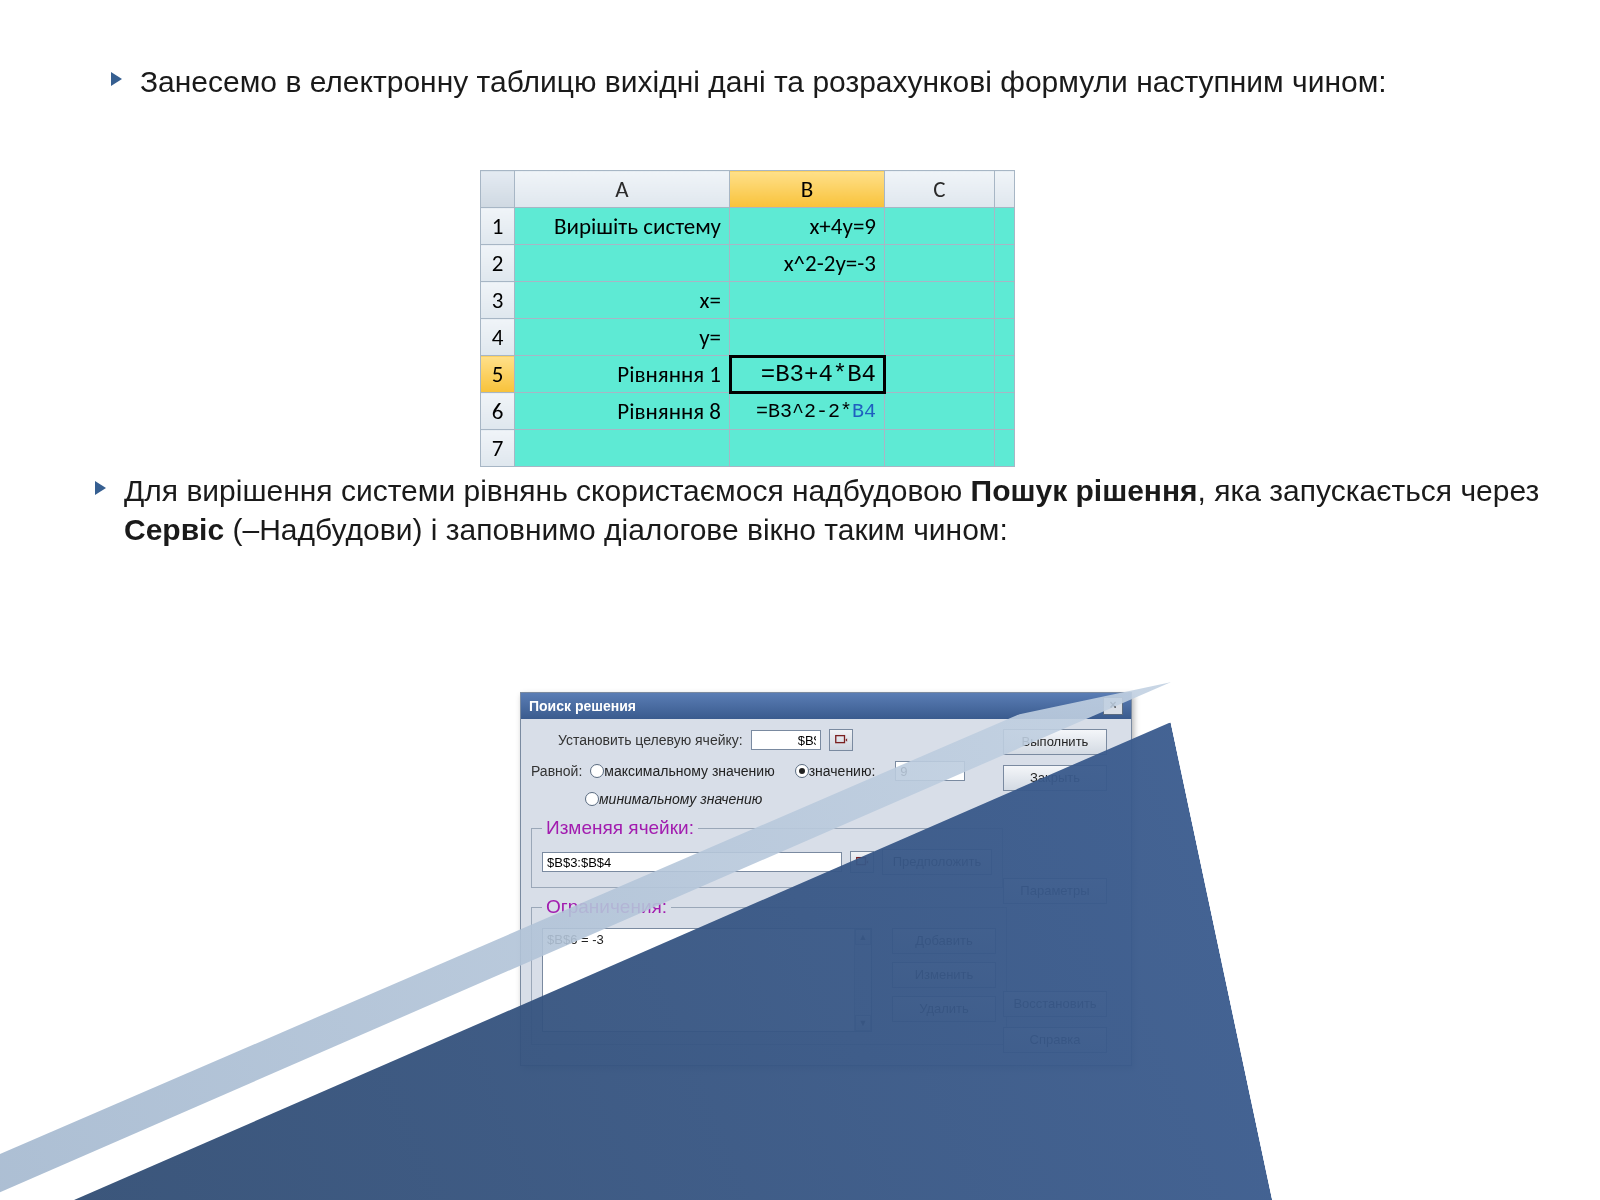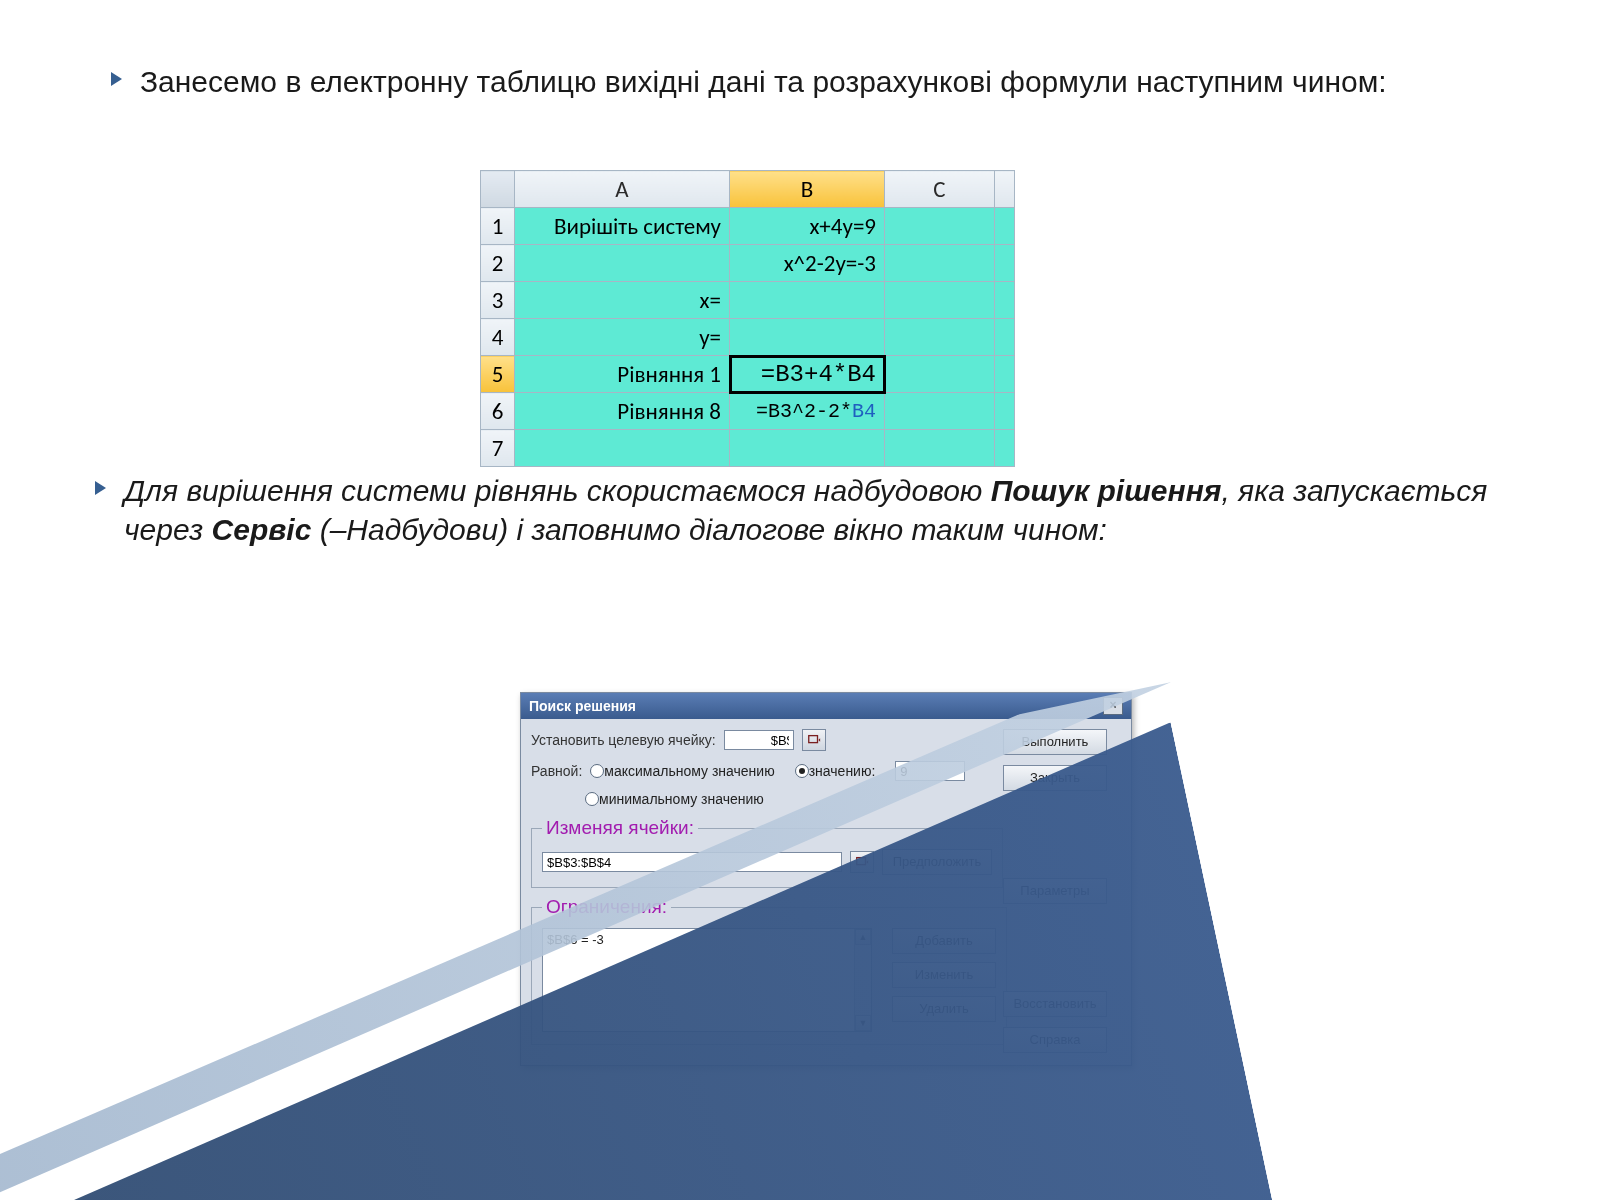--- a/index.html
+++ b/index.html
@@ -254,21 +254,21 @@
       <td class="rowhdr">7</td>
       <td></td>
       <td></td>
       <td></td>
       <td></td>
     </tr>
   </tbody>
       </table>
 </div>
 
-<div class="bullet" style="margin-top:370px;font-style:italic;">
+<div class="bullet" style="margin-top:370px;">
   <span class="arrow"></span>
   <span class="txt">
     <span>Для вирішення системи рівнянь скористаємося надбудовою </span><span class="bold">Пошук рішення</span><span>, яка запускається через </span><span class="bold">Сервіс</span><span> (–Надбудови) і заповнимо діалогове вікно таким чином:</span>
   </span>
 </div>
 
 <div class="solver" style="left:520px; top:630px;">
   <div class="titlebar">
     <span>Поиск решения</span>
     <span class="closebtn">×</span>
@@ -277,21 +277,21 @@
     <div class="rightcol">
       <div class="btn">Выполнить</div>
       <div class="btn">Закрыть</div>
       <div class="gap"></div>
       <div class="btn">Параметры</div>
       <div class="gap"></div>
       <div class="btn">Восстановить</div>
       <div class="btn">Справка</div>
     </div>
 
-    <div class="row" style="width:460px;">
+    <div class="row" style="width:460px;margin-left:27px;">
       <label>Установить целевую ячейку:</label>
       <input type="text" style="width: 70px; padding-left: 46px;" value="$B$5">
       <span class="refbtn">
         <svg viewBox="0 0 16 16">
               <rect x="2" y="3" width="10" height="8" fill="none" stroke="#7a1f1f" stroke-width="1.5"></rect>
               <path d="M13 8 L15 6 L15 10 Z" fill="#7a1f1f"></path>
             </svg>
       </span>
     </div>
 
@@ -301,21 +301,21 @@
         <span class="dot"></span>
         <span>максимальному значению</span>
       </span>
       <span class="radio checked">
         <span class="dot"></span>
         <span>значению:</span>
       </span>
       <input type="text" style="width: 70px;" value="9">
     </div>
 
-    <div class="row" style="width:460px;padding-left:54px;">
+    <div class="row" style="width:460px;padding-left:54px;font-style:italic;">
       <span class="radio">
         <span class="dot"></span>
         <span>минимальному значению</span>
       </span>
     </div>
 
     <fieldset style="width:448px;">
       <legend>Изменяя ячейки:</legend>
       <div class="row" style="margin-bottom:0;">
         <input type="text" style="width: 300px;" value="$B$3:$B$4">

